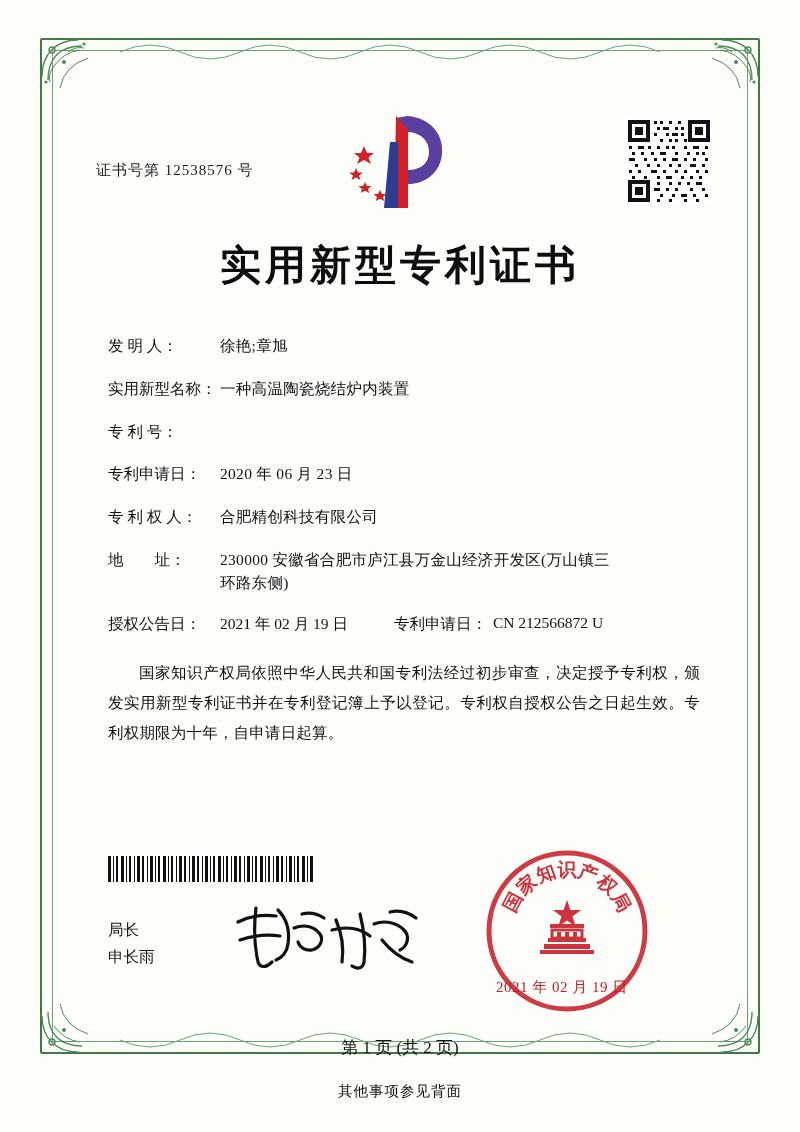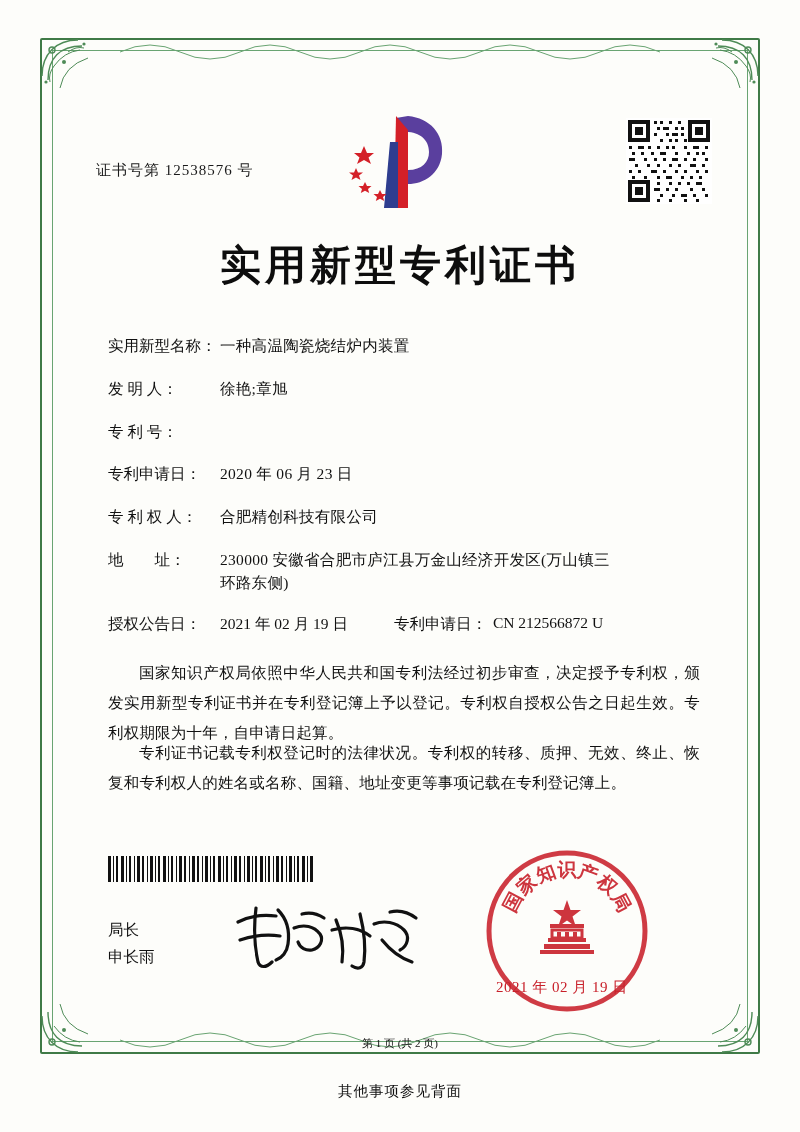--- a/index.html
+++ b/index.html
@@ -200,21 +200,21 @@
     color: #c8202a;
     letter-spacing: 0.5px;
   }
 
   
   .page-no {
     position: absolute;
     left: 0; right: 0;
     top: 1036px;
     text-align: center;
-    font-size: 11px;
+    font-size: 17px;
     color: #111;
   }
   .footer-note {
     position: absolute;
     left: 0; right: 0;
     top: 1082px;
     text-align: center;
     font-size: 14.5px;
     color: #111;
     letter-spacing: 1px;
@@ -420,26 +420,26 @@
           <rect x="58" y="81" width="3" height="3"></rect>
           <rect x="70" y="81" width="3" height="3"></rect>
       </g>
     </svg>
   </div>
 
   <div class="title">实用新型专利证书</div>
 
   <div class="fields">
     <div class="field">
+      <span class="label">发 明 人：</span>
+      <span class="value">徐艳;章旭</span>
+    </div>
+    <div class="field">
       <span class="label">实用新型名称：</span>
       <span class="value">一种高温陶瓷烧结炉内装置</span>
-    </div>
-    <div class="field">
-      <span class="label">发 明 人：</span>
-      <span class="value">徐艳;章旭</span>
     </div>
     <div class="field">
       <span class="label">专 利 号：</span>
     </div>
     <div class="field">
       <span class="label">专利申请日：</span>
       <span class="value">2020 年 06 月 23 日</span>
     </div>
     <div class="field">
       <span class="label">专 利 权 人：</span>
@@ -455,23 +455,20 @@
     <div class="field-row2">
       <span class="label">授权公告日：</span>
       <span class="value">2021 年 02 月 19 日</span>
       <span class="label2">专利申请日：</span>
       <span>CN 212566872 U</span>
     </div>
   </div>
 
   <div class="para p1">
     <span class="indent">国家知识产权局依照中华人民共和国专利法经过初步审查，决定授予专利权，颁发实用新型专利证书并在专利登记簿上予以登记。专利权自授权公告之日起生效。专利权期限为十年，自申请日起算。</span>
-  </div>
-  <div class="para p2">
-    <span class="indent">专利证书记载专利权登记时的法律状况。专利权的转移、质押、无效、终止、恢复和专利权人的姓名或名称、国籍、地址变更等事项记载在专利登记簿上。</span>
   </div>
 
   <div class="barcode">
     <svg width="206" height="26" viewBox="0 0 206 26" shape-rendering="crispEdges">
       <g fill="#111">
         <rect x="0" y="0" width="3" height="26"></rect>
           <rect x="5" y="0" width="1" height="26"></rect>
         <rect x="8" y="0" width="2" height="26"></rect>
           <rect x="13" y="0" width="3" height="26"></rect>
         <rect x="18" y="0" width="1" height="26"></rect>

